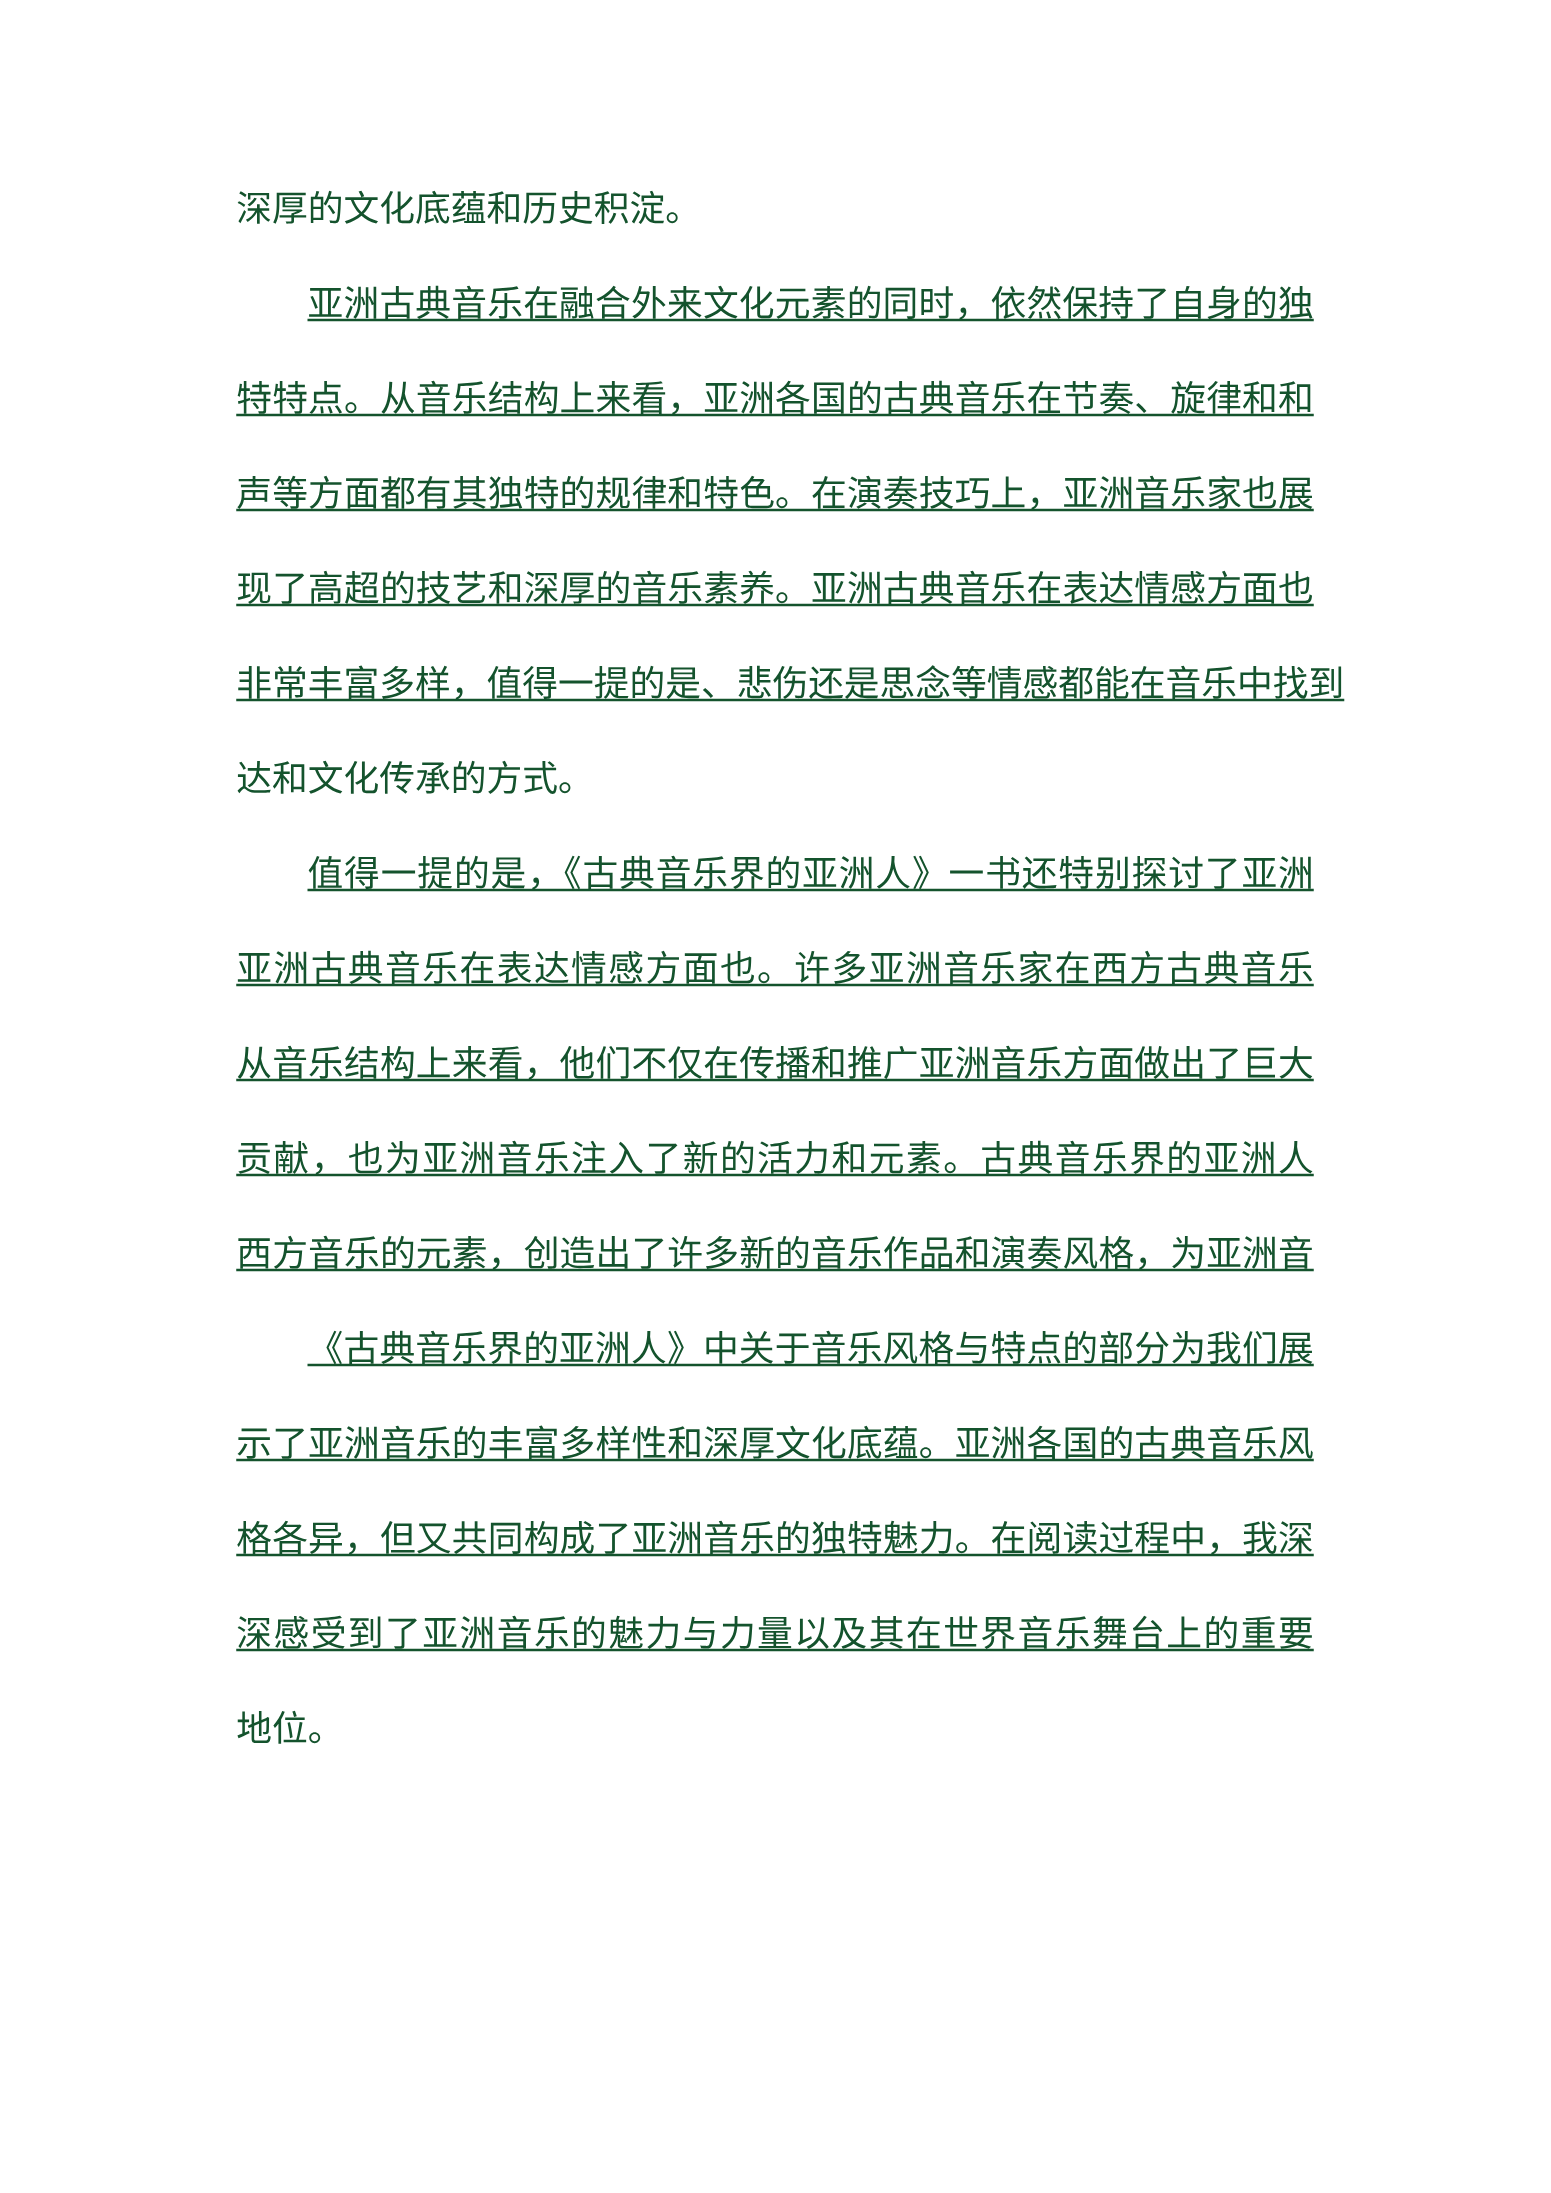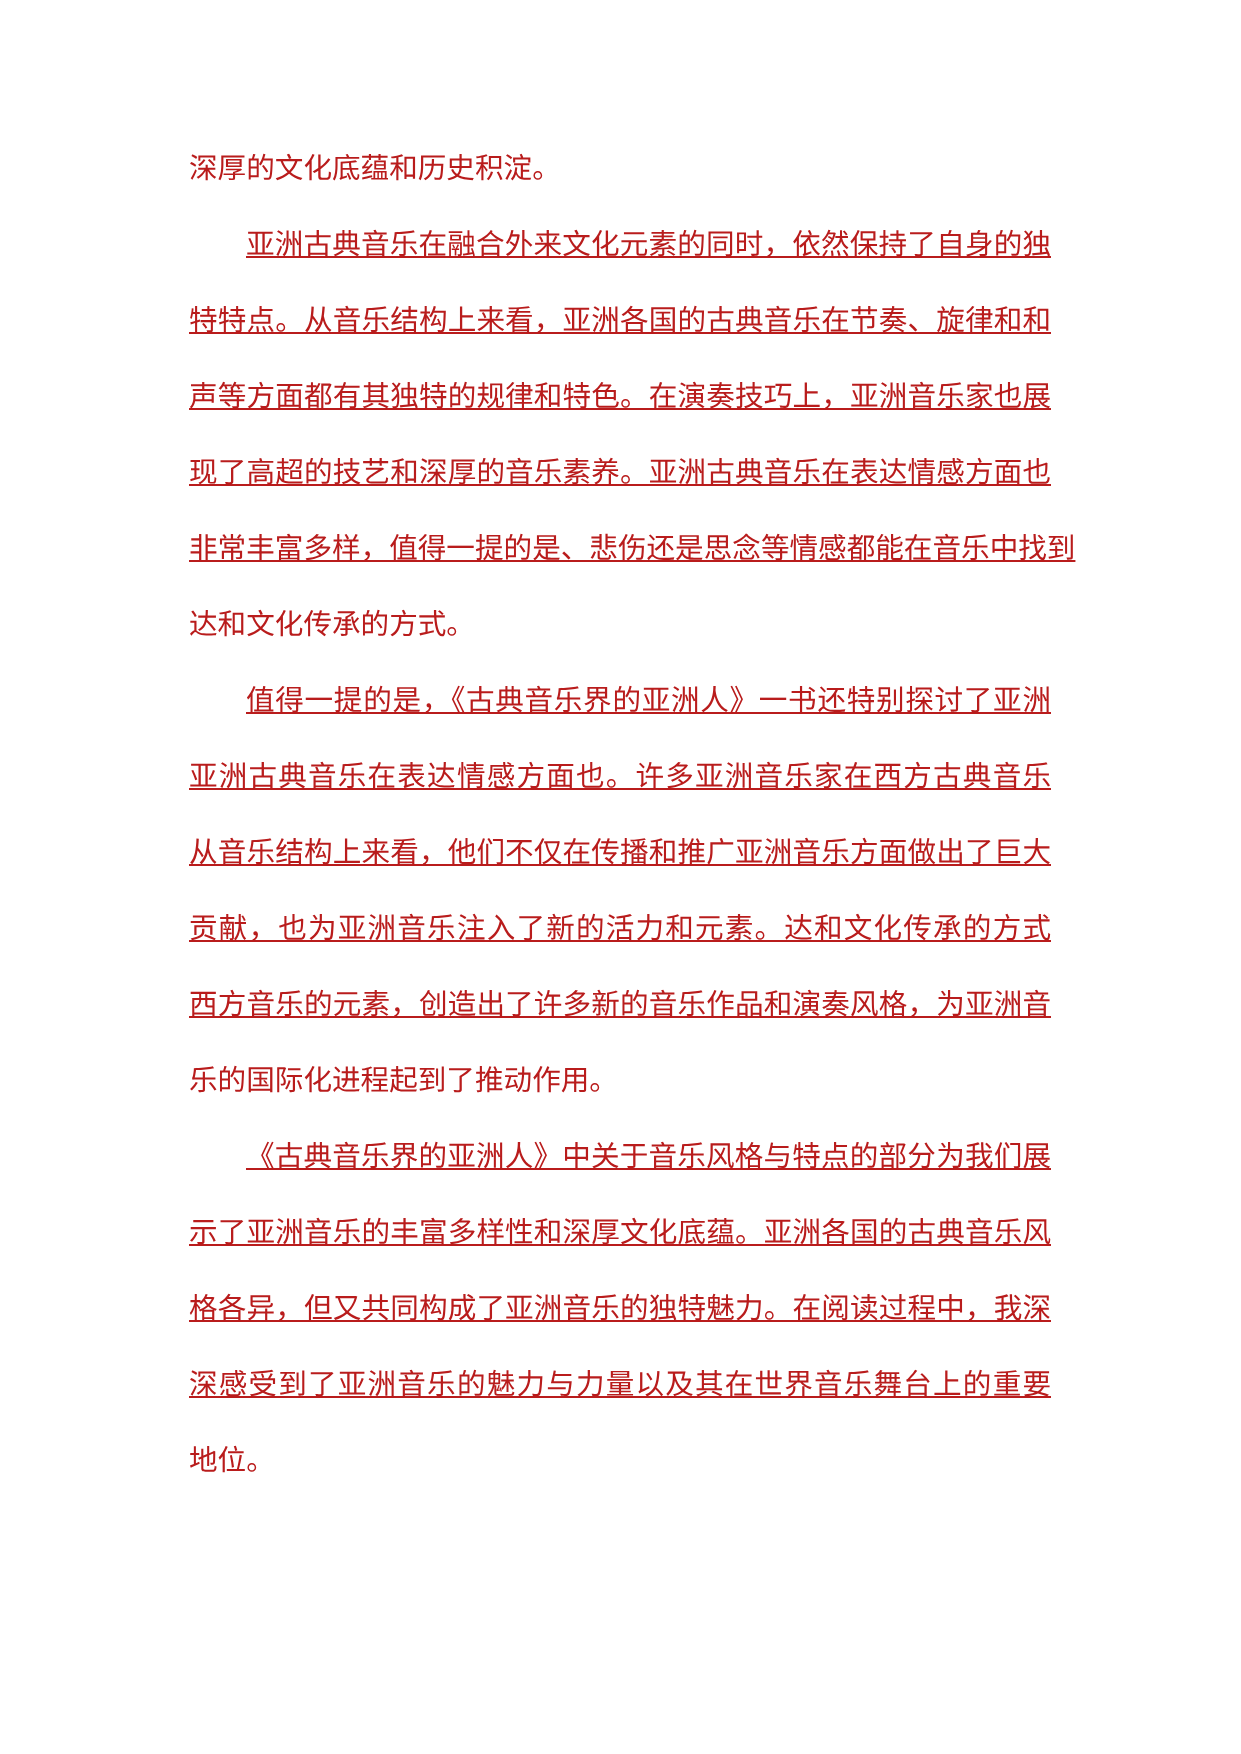--- a/index.html
+++ b/index.html
@@ -44,33 +44,32 @@
   }
   
   .line.indent {
     padding-left: 57px;
   }
 </style>
 </head>
 <body style="background: rgb(255, 255, 255);">
 
 <div class="page">
-  <div class="text-block" style="color: #b91c1c;">
+  <div class="text-block" style="color: #14532d;">
       <div class="line">深厚的文化底蕴和历史积淀。</div>
       <div class="line indent fill">亚洲古典音乐在融合外来文化元素的同时，依然保持了自身的独</div>
       <div class="line fill">特特点。从音乐结构上来看，亚洲各国的古典音乐在节奏、旋律和和</div>
       <div class="line fill">声等方面都有其独特的规律和特色。在演奏技巧上，亚洲音乐家也展</div>
       <div class="line fill">现了高超的技艺和深厚的音乐素养。亚洲古典音乐在表达情感方面也</div>
       <div class="line fill">非常丰富多样，值得一提的是、悲伤还是思念等情感都能在音乐中找到</div>
       <div class="line">达和文化传承的方式。</div>
       <div class="line indent fill">值得一提的是，《古典音乐界的亚洲人》一书还特别探讨了亚洲</div>
       <div class="line fill">亚洲古典音乐在表达情感方面也。许多亚洲音乐家在西方古典音乐</div>
       <div class="line fill">从音乐结构上来看，他们不仅在传播和推广亚洲音乐方面做出了巨大</div>
-      <div class="line fill">贡献，也为亚洲音乐注入了新的活力和元素。达和文化传承的方式</div>
+      <div class="line fill">贡献，也为亚洲音乐注入了新的活力和元素。古典音乐界的亚洲人</div>
       <div class="line fill">西方音乐的元素，创造出了许多新的音乐作品和演奏风格，为亚洲音</div>
-      <div class="line">乐的国际化进程起到了推动作用。</div>
       <div class="line indent fill">《古典音乐界的亚洲人》中关于音乐风格与特点的部分为我们展</div>
       <div class="line fill">示了亚洲音乐的丰富多样性和深厚文化底蕴。亚洲各国的古典音乐风</div>
       <div class="line fill">格各异，但又共同构成了亚洲音乐的独特魅力。在阅读过程中，我深</div>
       <div class="line fill">深感受到了亚洲音乐的魅力与力量以及其在世界音乐舞台上的重要</div>
       <div class="line">地位。</div>
     </div>
 </div>
 
 </body></html>

